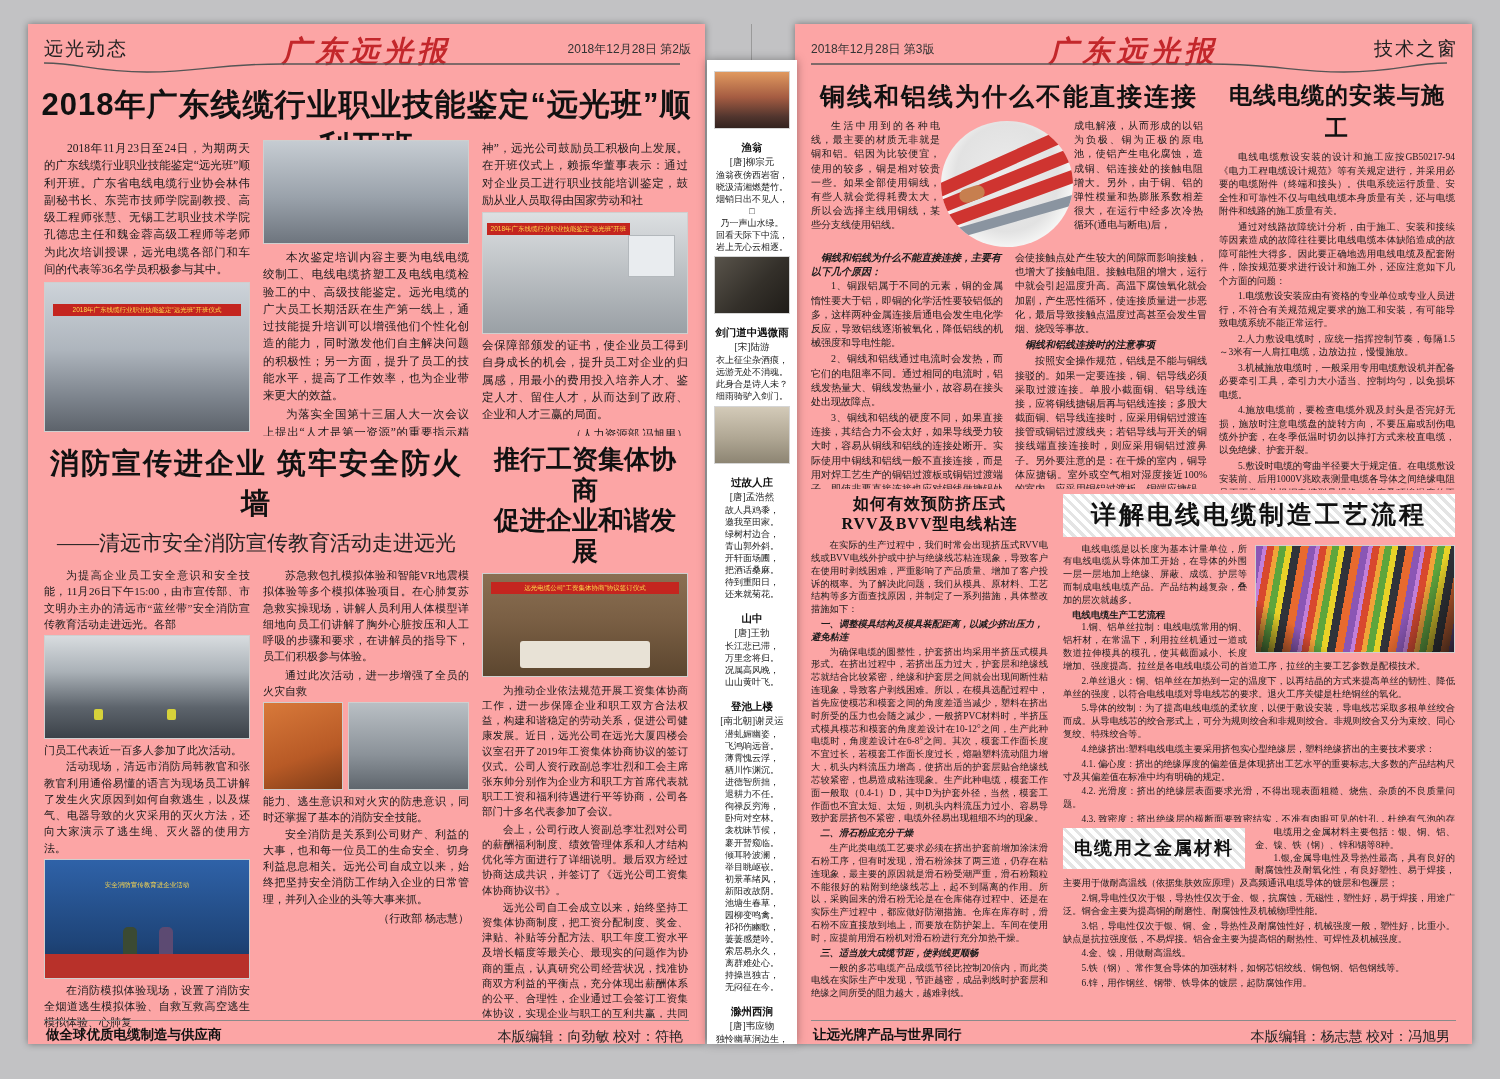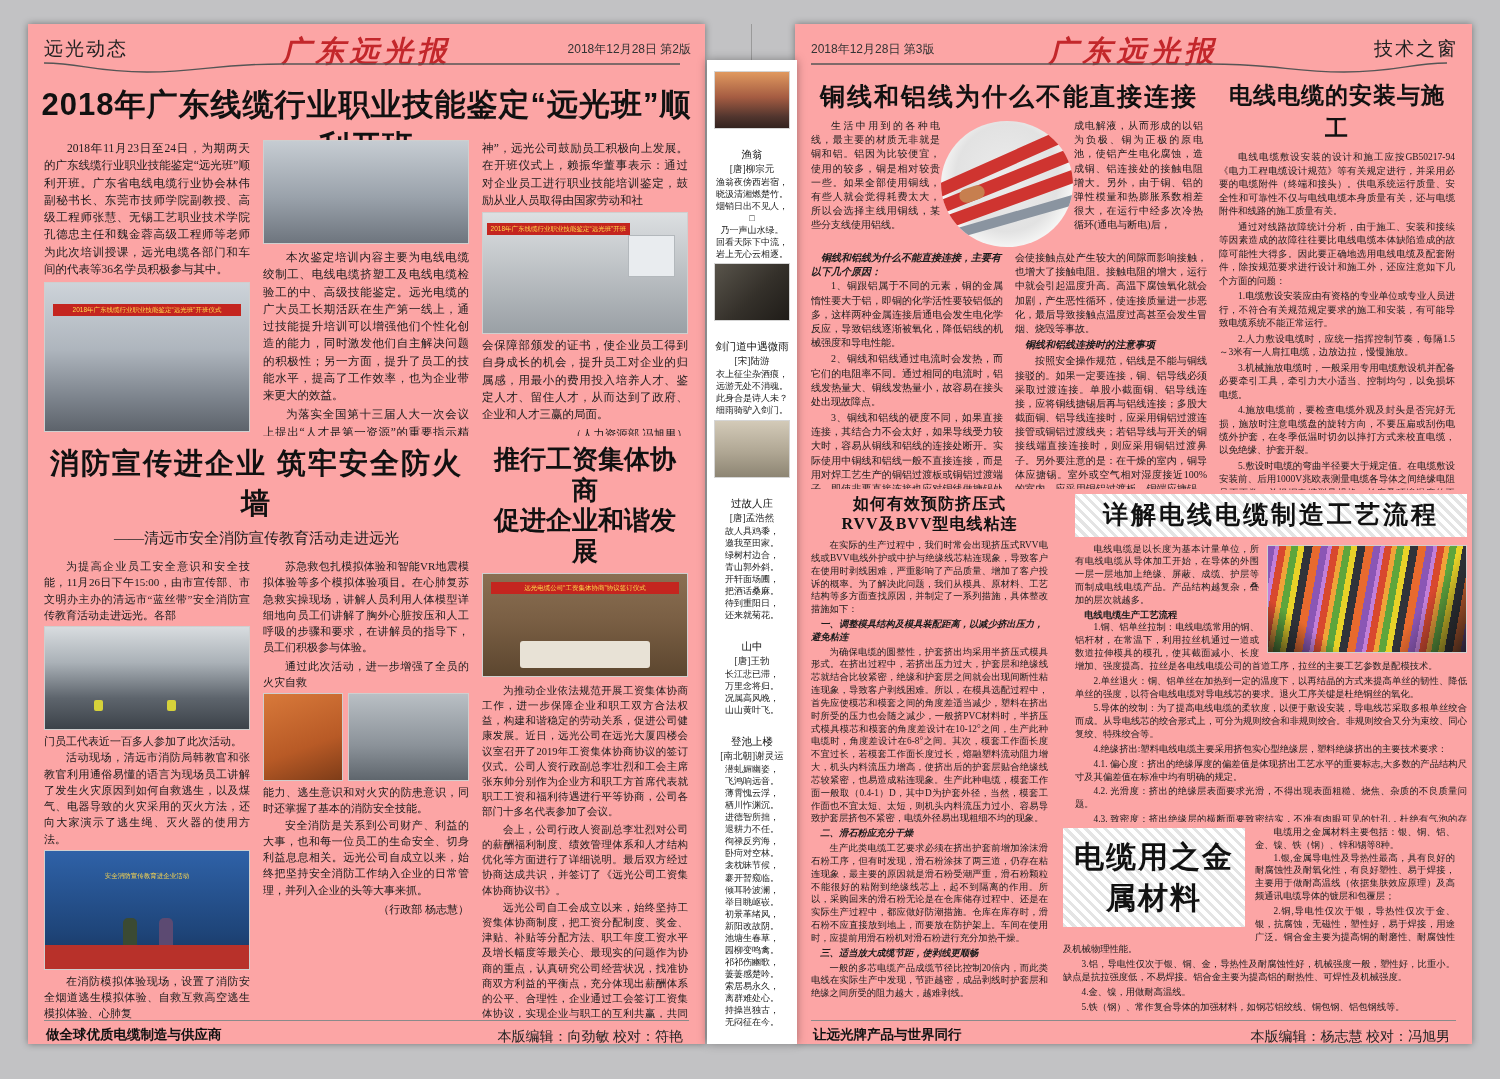--- a/index.html
+++ b/index.html
@@ -70,21 +70,21 @@
 
   
   .a1-title{position:absolute;top:60px;left:8px;right:8px;text-align:center;font-size:31px;
             font-weight:bold;font-family:"Liberation Sans",sans-serif;letter-spacing:1px;color:#111;}
   .a1-cols{position:absolute;top:116px;left:16px;width:645px;height:296px;display:flex;gap:13px;
            font-size:11.5px;line-height:1.5;color:#1b1b1b;overflow:hidden;}
   .a1-cols .col{flex:0 0 206px;}
   .a2{position:absolute;top:420px;left:16px;width:425px;}
   .a2-title{text-align:center;font-size:29px;font-weight:bold;letter-spacing:2px;
             font-family:"Liberation Sans",sans-serif;color:#111;}
-  .a2-sub{text-align:center;font-size:15px;margin-top:5px;color:#222;}
+  .a2-sub{text-align:center;font-size:21px;margin-top:5px;color:#222;}
   .a2-cols{margin-top:10px;display:flex;gap:13px;height:474px;overflow:hidden;
            font-size:11px;line-height:1.48;color:#1b1b1b;}
   .a2-cols .col{flex:0 0 206px;}
   .ph-pair{display:flex;gap:5px;margin:3px 0;height:88px;}
   .a3{position:absolute;top:420px;left:454px;width:206px;height:574px;overflow:hidden;
       font-size:10.5px;line-height:1.45;color:#1b1b1b;}
   .a3-title{text-align:center;font-size:26px;line-height:1.18;font-weight:bold;
             font-family:"Liberation Sans",sans-serif;color:#111;}
   .footer-line{position:absolute;top:996px;left:16px;right:16px;border-top:1px solid #8a8a8a;}
   .slogan{position:absolute;top:1002px;left:18px;font-size:13.5px;font-weight:bold;color:#111;}
@@ -98,30 +98,30 @@
   .r1-row1 .tcol{width:129px;font-size:10px;line-height:1.42;}
   .r1-photo{width:132px;height:126px;flex:none;margin:2px 1px;}
   .r1-row2{display:flex;gap:12px;margin-top:2px;font-size:10px;line-height:1.42;height:238px;overflow:hidden;}
   .r1-row2 .col{flex:0 0 192px;}
   .r3{position:absolute;top:56px;left:424px;width:236px;height:410px;overflow:hidden;
       font-size:9.5px;line-height:1.42;color:#1b1b1b;}
   .r3 .r-title{font-size:23px;letter-spacing:1px;margin-bottom:6px;}
   .r2{position:absolute;top:470px;left:16px;width:237px;height:526px;overflow:hidden;
       font-size:9.3px;line-height:1.38;color:#1b1b1b;}
   .r2 .r-title{font-size:16px;line-height:1.22;letter-spacing:1px;margin-bottom:6px;}
-  .r4{position:absolute;top:470px;left:280px;width:392px;height:328px;overflow:hidden;
+  .r4{position:absolute;top:470px;left:268px;width:392px;height:328px;overflow:hidden;
       font-size:9.3px;line-height:1.38;color:#1b1b1b;}
   .hatch{background:repeating-linear-gradient(45deg,#e4e4e4 0 3px,#ffffff 3px 7px);}
   .r4 .r-title{font-size:25px;letter-spacing:3px;padding:4px 0;margin-bottom:6px;}
   .r5{position:absolute;top:802px;left:268px;width:392px;height:188px;overflow:hidden;
       font-size:9.3px;line-height:1.38;color:#1b1b1b;}
-  .r5-title{float:left;width:178px;font-size:30px;font-weight:bold;text-align:center;
+  .r5-title{float:left;width:178px;font-size:18px;font-weight:bold;text-align:center;
             padding:8px 2px;margin:2px 10px 4px 0;letter-spacing:2px;color:#111;}
   
-  .poem-title{font-size:10.5px;font-weight:normal;margin-top:19px;color:#111;}
+  .poem-title{font-size:10.5px;font-weight:bold;margin-top:12px;color:#111;}
   .poem-author{font-size:9.5px;color:#222;margin-top:1px;}
   .poem-line{font-size:9px;line-height:1.34;color:#1b1b1b;}
 </style>
 </head>
 <body>
 
 <div class="page page-left">
   <div class="hdr-section" style="left:16px">远光动态</div>
   <div class="hdr-masthead">广东远光报</div>
   <div class="hdr-date" style="right:14px">2018年12月28日  第2版</div>

